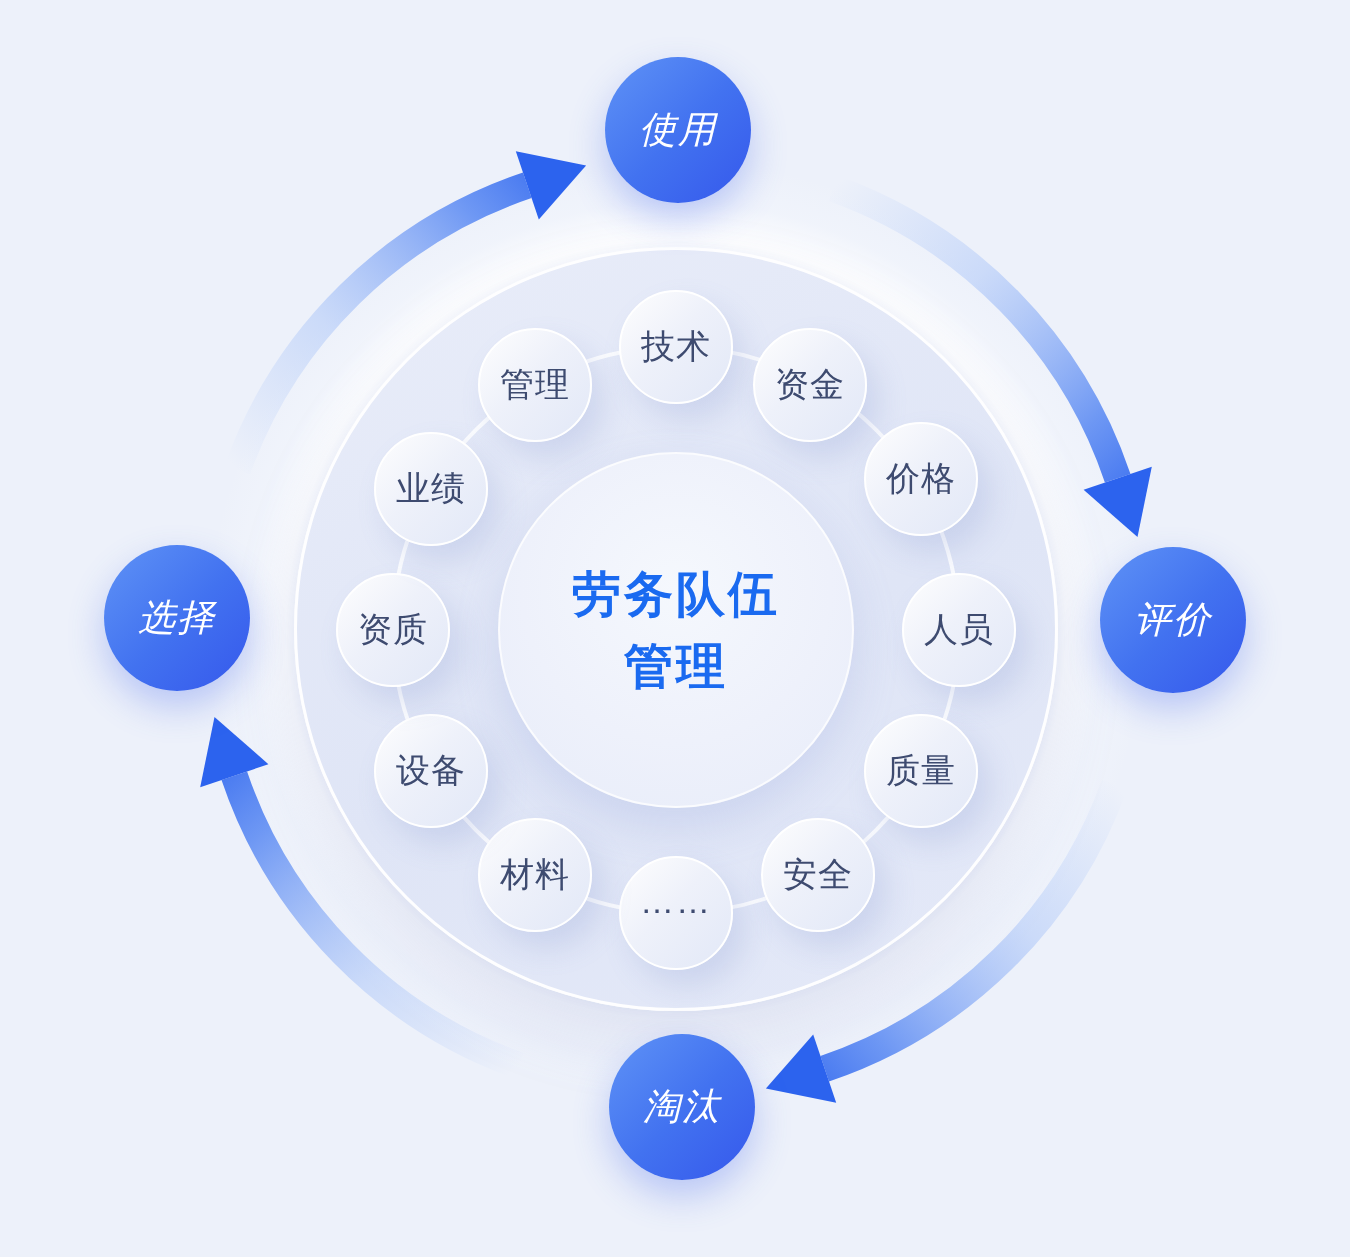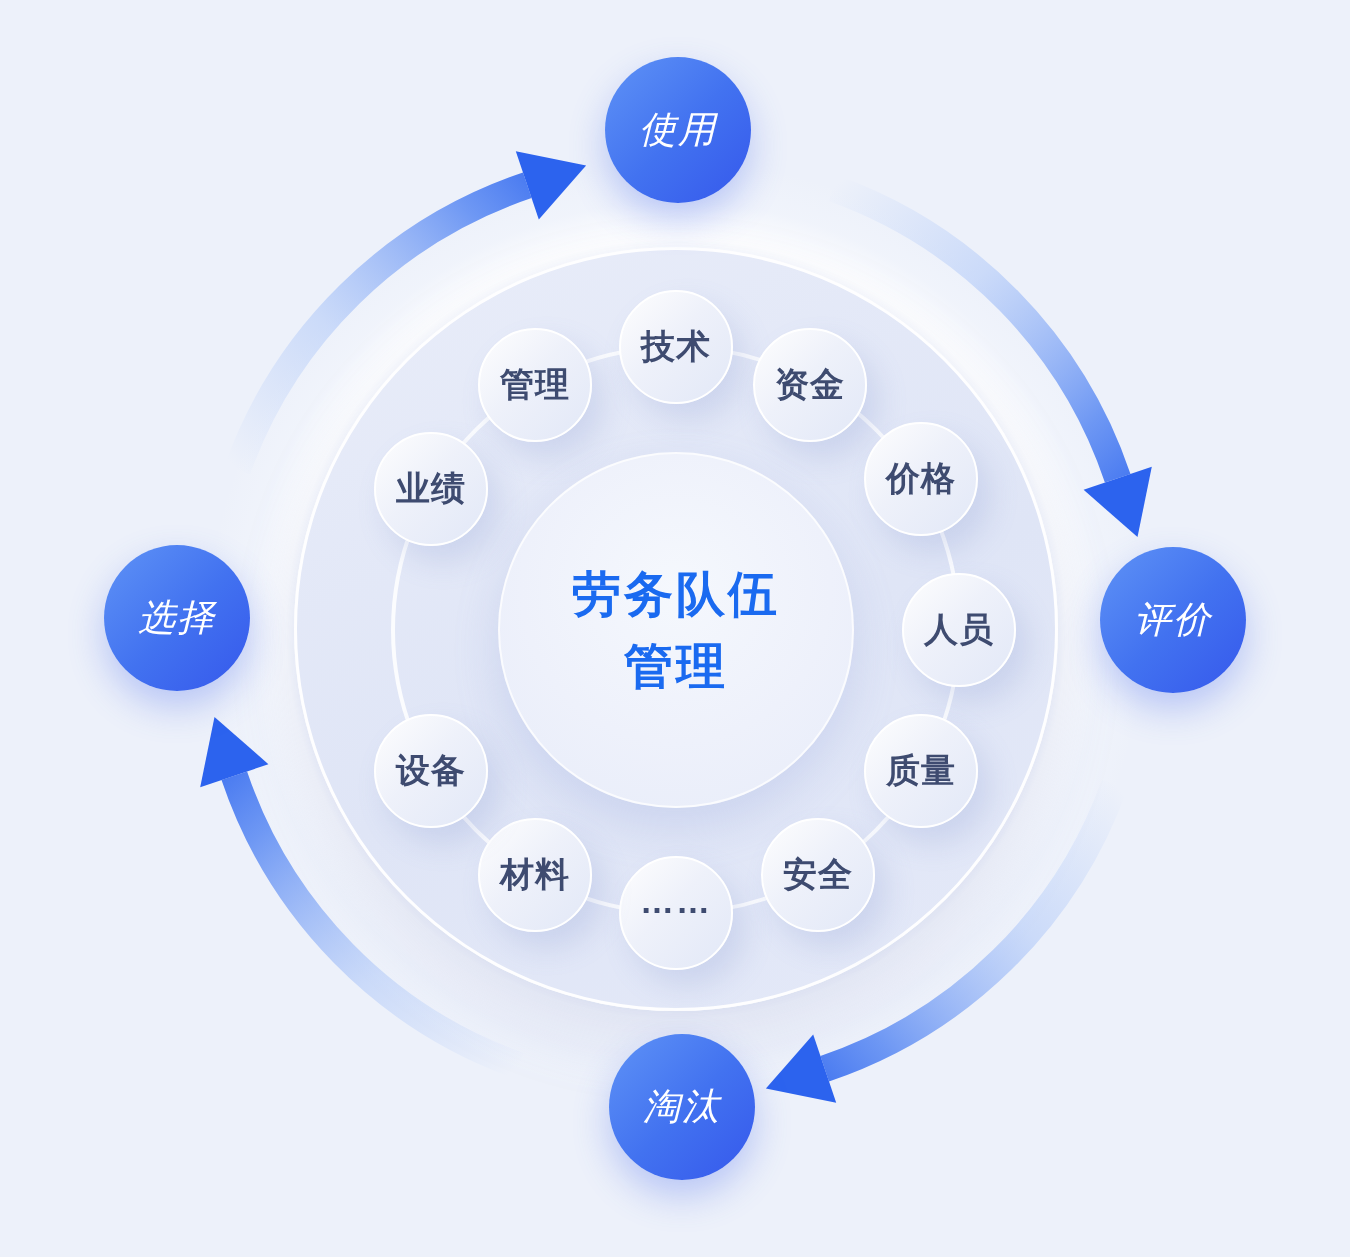--- a/index.html
+++ b/index.html
@@ -37,21 +37,21 @@
   .arrow-layer{position:absolute;left:0;top:0;}
   .factor{
     position:absolute;width:114px;height:114px;border-radius:50%;
     box-sizing:border-box;
     display:flex;align-items:center;justify-content:center;
     background:linear-gradient(135deg,#fefefe 0%,#eef1fa 45%,#e2e8f7 100%);
     border:2px solid #ffffff;
     box-shadow:12px 16px 30px rgba(115,135,200,0.20);
   }
   .factor-label{
-    font-size:34px;font-weight:700;color:#3e4b70;letter-spacing:1px;
+    font-size:34px;font-weight:400;color:#3e4b70;letter-spacing:1px;
   }
   .factor-label.dots-label{
     transform:translateY(-32%);letter-spacing:2px;
   }
   .title{
     position:absolute;left:498px;top:452px;width:356px;height:356px;
     display:flex;flex-direction:column;align-items:center;justify-content:center;
     text-align:center;
     color:#1a6af0;font-size:49px;font-weight:700;line-height:72px;letter-spacing:3px;
   }
@@ -137,20 +137,23 @@
   </div>
   <div class="factor" style="left:619px;top:856px">
     <span class="factor-label dots-label">……</span>
   </div>
   <div class="factor" style="left:478px;top:818px">
     <span class="factor-label">材料</span>
   </div>
   <div class="factor" style="left:374px;top:714px">
     <span class="factor-label">设备</span>
   </div>
+  <div class="factor" style="left:336px;top:573px">
+    <span class="factor-label">资质</span>
+  </div>
   <div class="factor" style="left:374px;top:432px">
     <span class="factor-label">业绩</span>
   </div>
   <div class="factor" style="left:478px;top:328px">
     <span class="factor-label">管理</span>
   </div>
 
   <div class="title">
     <div>劳务队伍</div>
     <div>管理</div>

